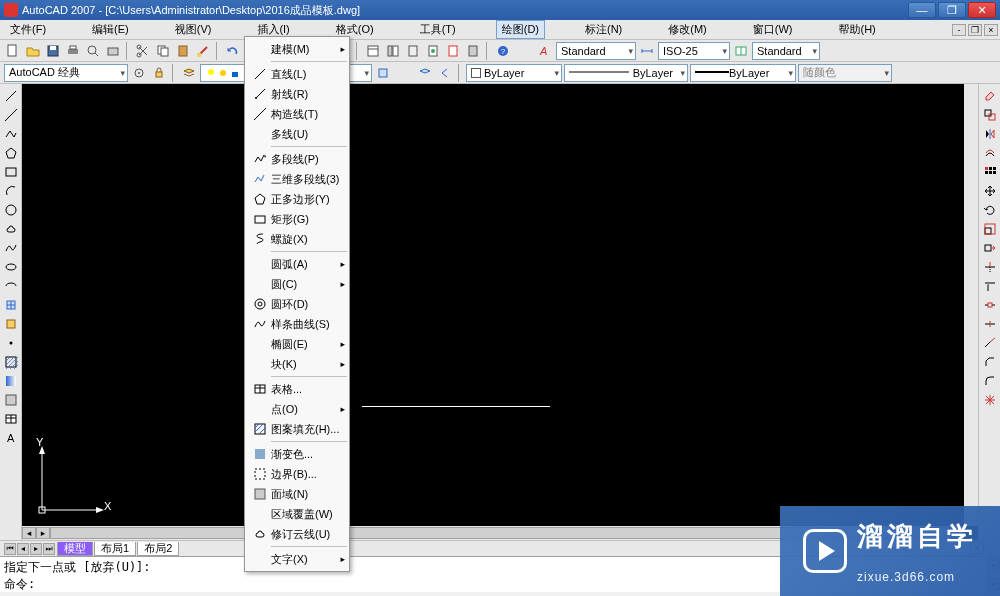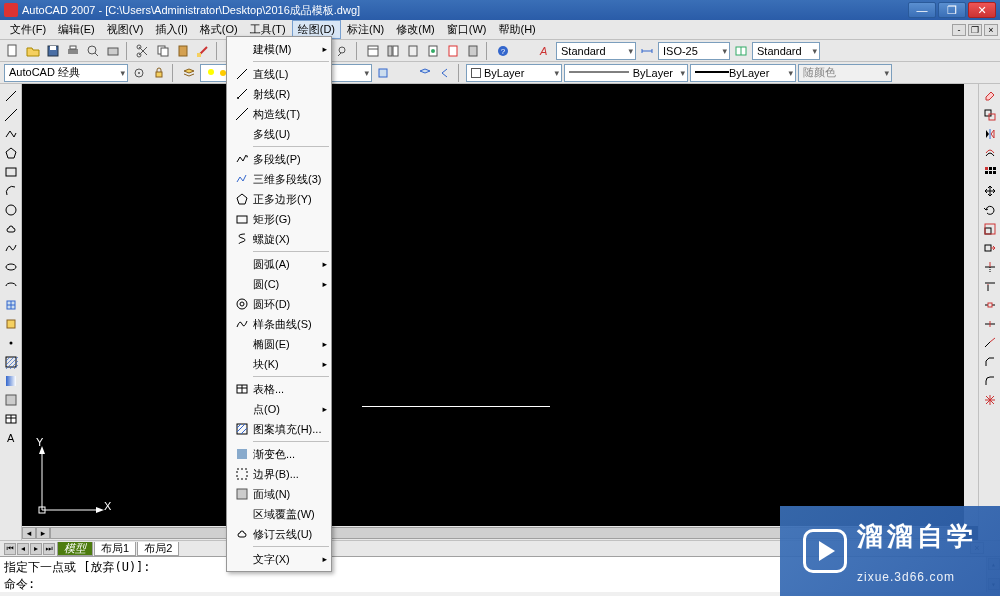--- a/index.html
+++ b/index.html
@@ -5,21 +5,21 @@
   * { box-sizing: border-box; margin: 0; padding: 0; }
   body { font-family: "Microsoft YaHei", Tahoma, sans-serif; font-size: 12px; background: #f0f0f0; overflow: hidden; width: 1000px; height: 596px; position: relative; }
   
   .titlebar { height: 20px; background: linear-gradient(#3a6fb7, #2a5ca8); display: flex; align-items: center; color: #fff; padding: 7px 4px; }
   .titlebar .app-icon { width: 14px; height: 14px; background: #d33; margin-right: 4px; border-radius: 2px; }
   .titlebar .title { flex: 1; font-size: 11px; }
   .titlebar .ctl { width: 28px; height: 16px; margin-left: 2px; display: flex; align-items: center; justify-content: center; font-size: 11px; }
   .titlebar .min, .titlebar .max { background: linear-gradient(#5a8fd0, #3a6fb7); border: 1px solid #2a5a9a; border-radius: 2px; color: #fff;}
   .titlebar .close { background: linear-gradient(#e55, #c33); border: 1px solid #a22; border-radius: 2px; color:#fff;}
   
-  .menubar { height: 20px; background: #e8e8e8; display: flex; align-items: center; padding: 0 4px; border-bottom: 1px solid #c0c0c0; font-size: 11px; position: relative; }
+  .menubar { height: 20px; background: #e8e8e8; display: flex; align-items: center; padding: 0 4px; border-bottom: 1px solid #c0c0c0; font-size: 11px; position: relative; gap: 34px; }
   .menubar .mi { padding: 2px 6px; cursor: default; }
   .menubar .mi.open { background: #d8e6f5; border: 1px solid #78a0d0; padding: 1px 5px; }
   .mdi-ctl { position: absolute; right: 2px; display: flex; gap: 2px; }
   .mdi-ctl span { width: 14px; height: 12px; background: #e0e0e0; border: 1px solid #a0a0a0; font-size: 9px; display:flex; align-items:center; justify-content:center;}
   
   .toolbar { background: #e8e8e8; border-bottom: 1px solid #c0c0c0; display: flex; align-items: center; padding: 2px 4px; gap: 2px; height: 22px; }
   .tb-btn { width: 18px; height: 18px; display: flex; align-items: center; justify-content: center; border: 1px solid transparent; }
   .tb-btn svg { width: 14px; height: 14px; }
   .tb-sep { width: 4px; height: 18px; border-left: 1px solid #a0a0a0; margin: 0 2px; }
   .tb-combo { height: 18px; border: 1px solid #7b9ebd; background: #fff; padding: 0 14px 0 4px; font-size: 11px; display:flex; align-items:center; position:relative; }
@@ -38,23 +38,23 @@
   .ucs svg { overflow: visible; }
   .ucs .lbl { position: absolute; }
   
   .hscroll { position: absolute; bottom: 0; left: 0; right: 14px; height: 14px; background: #e8e8e8; display:flex; align-items:center;}
   .hscroll .arr { width:14px; height:12px; background:#d0d0d0; border:1px solid #a0a0a0; font-size:9px; display:flex;align-items:center;justify-content:center;}
   .vscroll-c { position: absolute; top: 0; right: 0; bottom: 14px; width: 14px; background: #e8e8e8; }
   
   .tabbar { height: 16px; background: #e8e8e8; display: flex; align-items:center; border-top:1px solid #c0c0c0; font-size:11px; padding-left:4px;}
   .tabbar .tarr { width:12px; height:12px; background:#d0d0d0; border:1px solid #a0a0a0; margin-right:1px; font-size:8px; display:flex;align-items:center;justify-content:center;}
   .tabbar .tab { padding: 0 6px; background:#fff; border:1px solid #a0a0a0; border-top:none; margin-left:1px; height:14px; line-height:13px;}
-  .tabbar .tab.active { background:#4d7c0f; color:#fff;font-style:italic;}
-  
-  .dropdown { position: absolute; top: 36px; left: 226px; width: 106px; background: #f8f8f8; border: 1px solid #979797; box-shadow: 2px 2px 4px rgba(0,0,0,.3); z-index: 100; font-size: 11px; padding: 2px 0; }
+  .tabbar .tab.active { background:#8b5cf6; color:#fff;}
+  
+  .dropdown { position: absolute; top: 36px; left: 244px; width: 106px; background: #f8f8f8; border: 1px solid #979797; box-shadow: 2px 2px 4px rgba(0,0,0,.3); z-index: 100; font-size: 11px; padding: 2px 0; }
   .dropdown .ddi { display: flex; align-items: center; height: 20px; padding: 0 4px; position:relative;}
   .dropdown .icon-col { width: 22px; display:flex; justify-content:center; align-items:center;}
   .dropdown .icon-col svg { width:14px; height:14px; }
   .dropdown .lbl-col { flex: 1; }
   .dropdown .sub::after { content:"▸"; position:absolute; right:4px; font-size:9px;}
   .dropdown .dsep { height: 1px; background: #c0c0c0; margin: 2px 2px 2px 26px; }
   
   .cmd-area { background: #fff; border-top: 1px solid #a0a0a0; font-size: 12px; font-family: "SimSun", monospace; padding: 2px 4px; position:relative; height: 36px;}
   .cmd-area .scrollbar { position:absolute; right:0; top:0; bottom:0; width:14px; background:#e8e8e8; border-left:1px solid #c0c0c0;}
   .cmd-area .sbtn { width:12px; height:12px; background:#d0d0d0; border:1px solid #a0a0a0; margin:1px auto; font-size:8px; display:flex;align-items:center;justify-content:center;}

